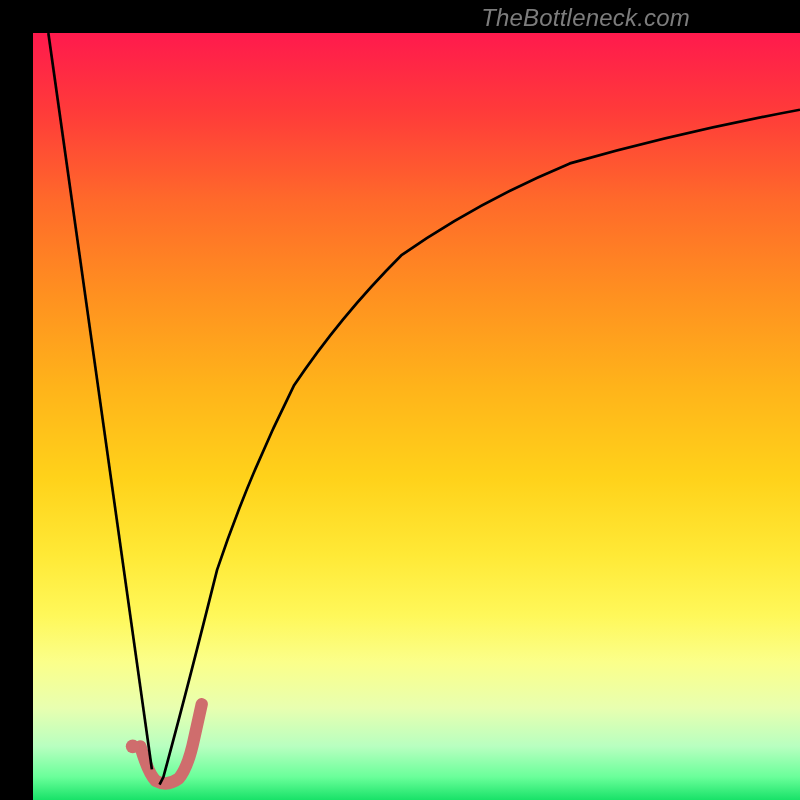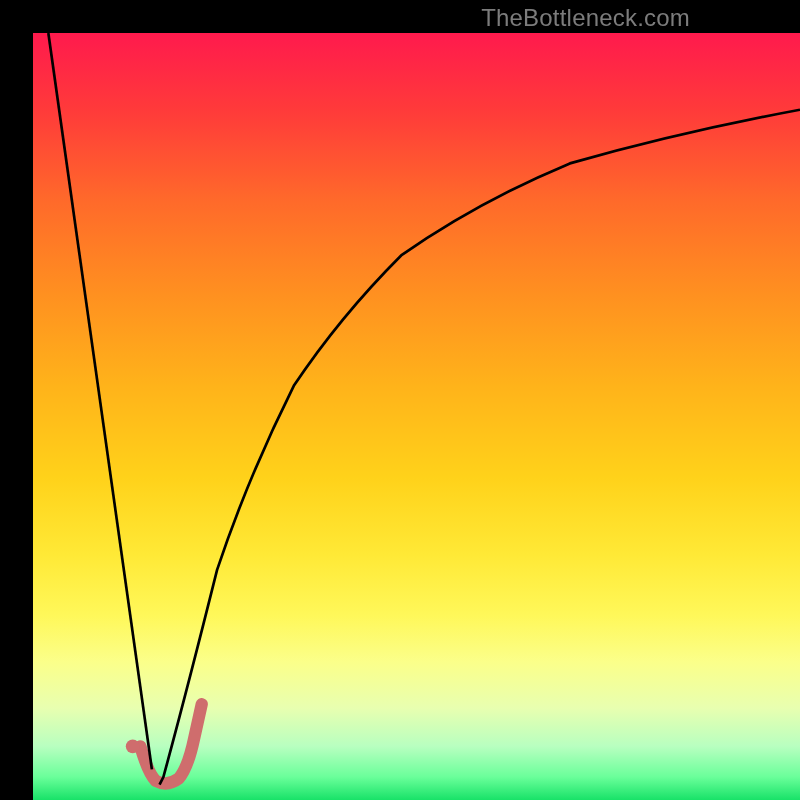--- a/index.html
+++ b/index.html
@@ -9,20 +9,21 @@
     height: 800px;
     overflow: hidden;
     background: #000;
     font-family: Arial, Helvetica, sans-serif;
   }
   .frame {
     position: relative;
     width: 700px;
     height: 800px;
     background: #000;
+    font-style: italic;
   }
   .plot-area {
     position: absolute;
     left: 33px;
     top: 33px;
     width: 767px;
     height: 767px;
     background: linear-gradient(to bottom,
       #ff1a4d 0%,
       #ff3a3a 10%,

